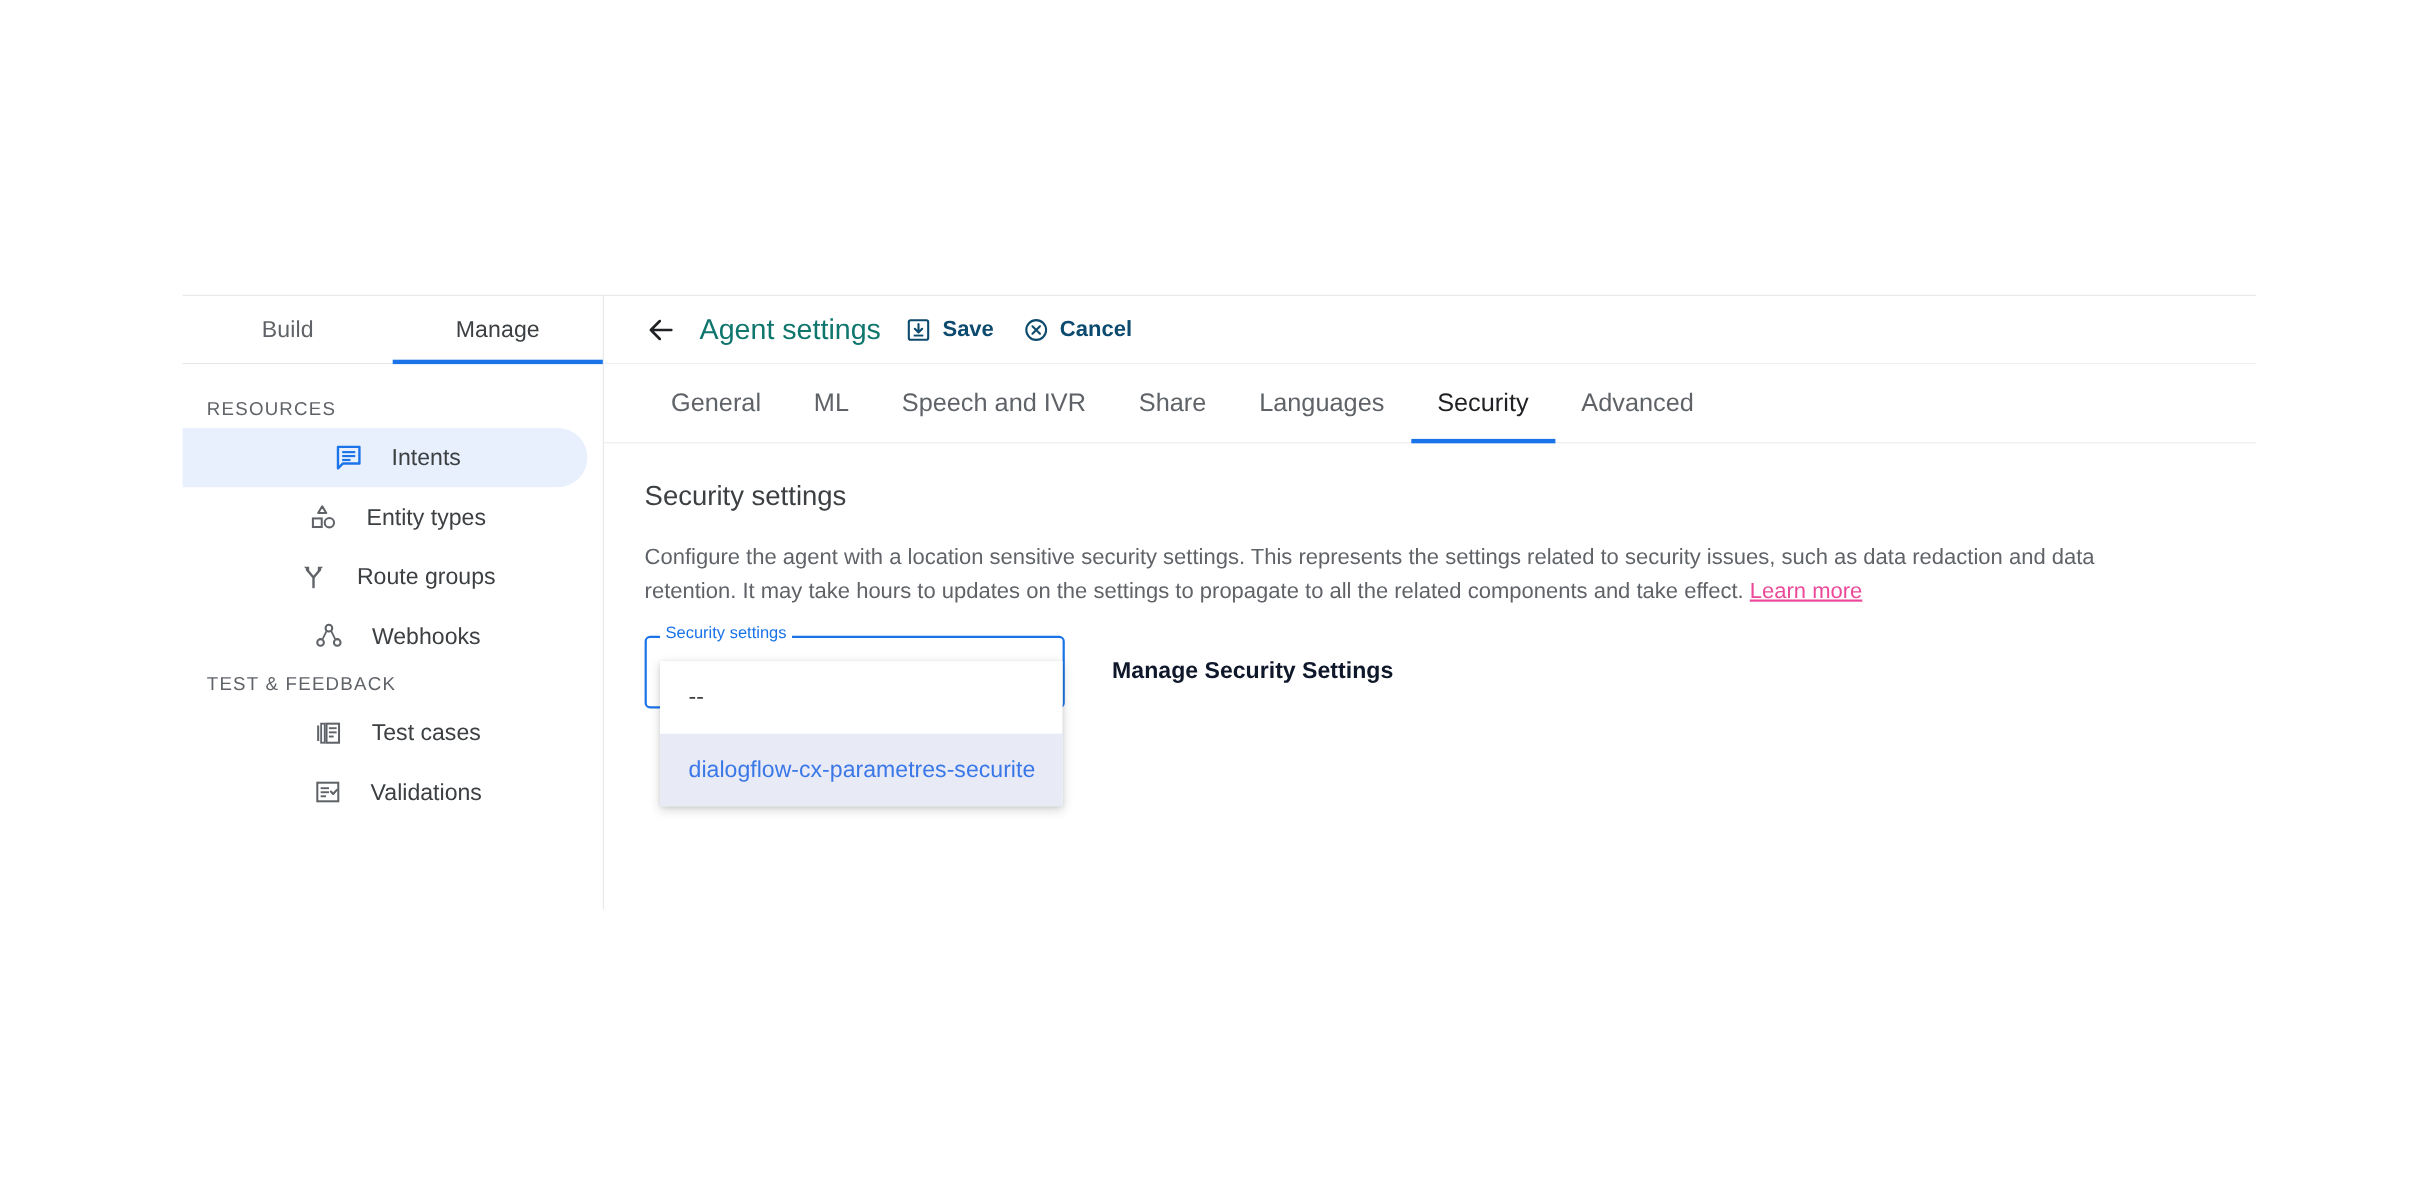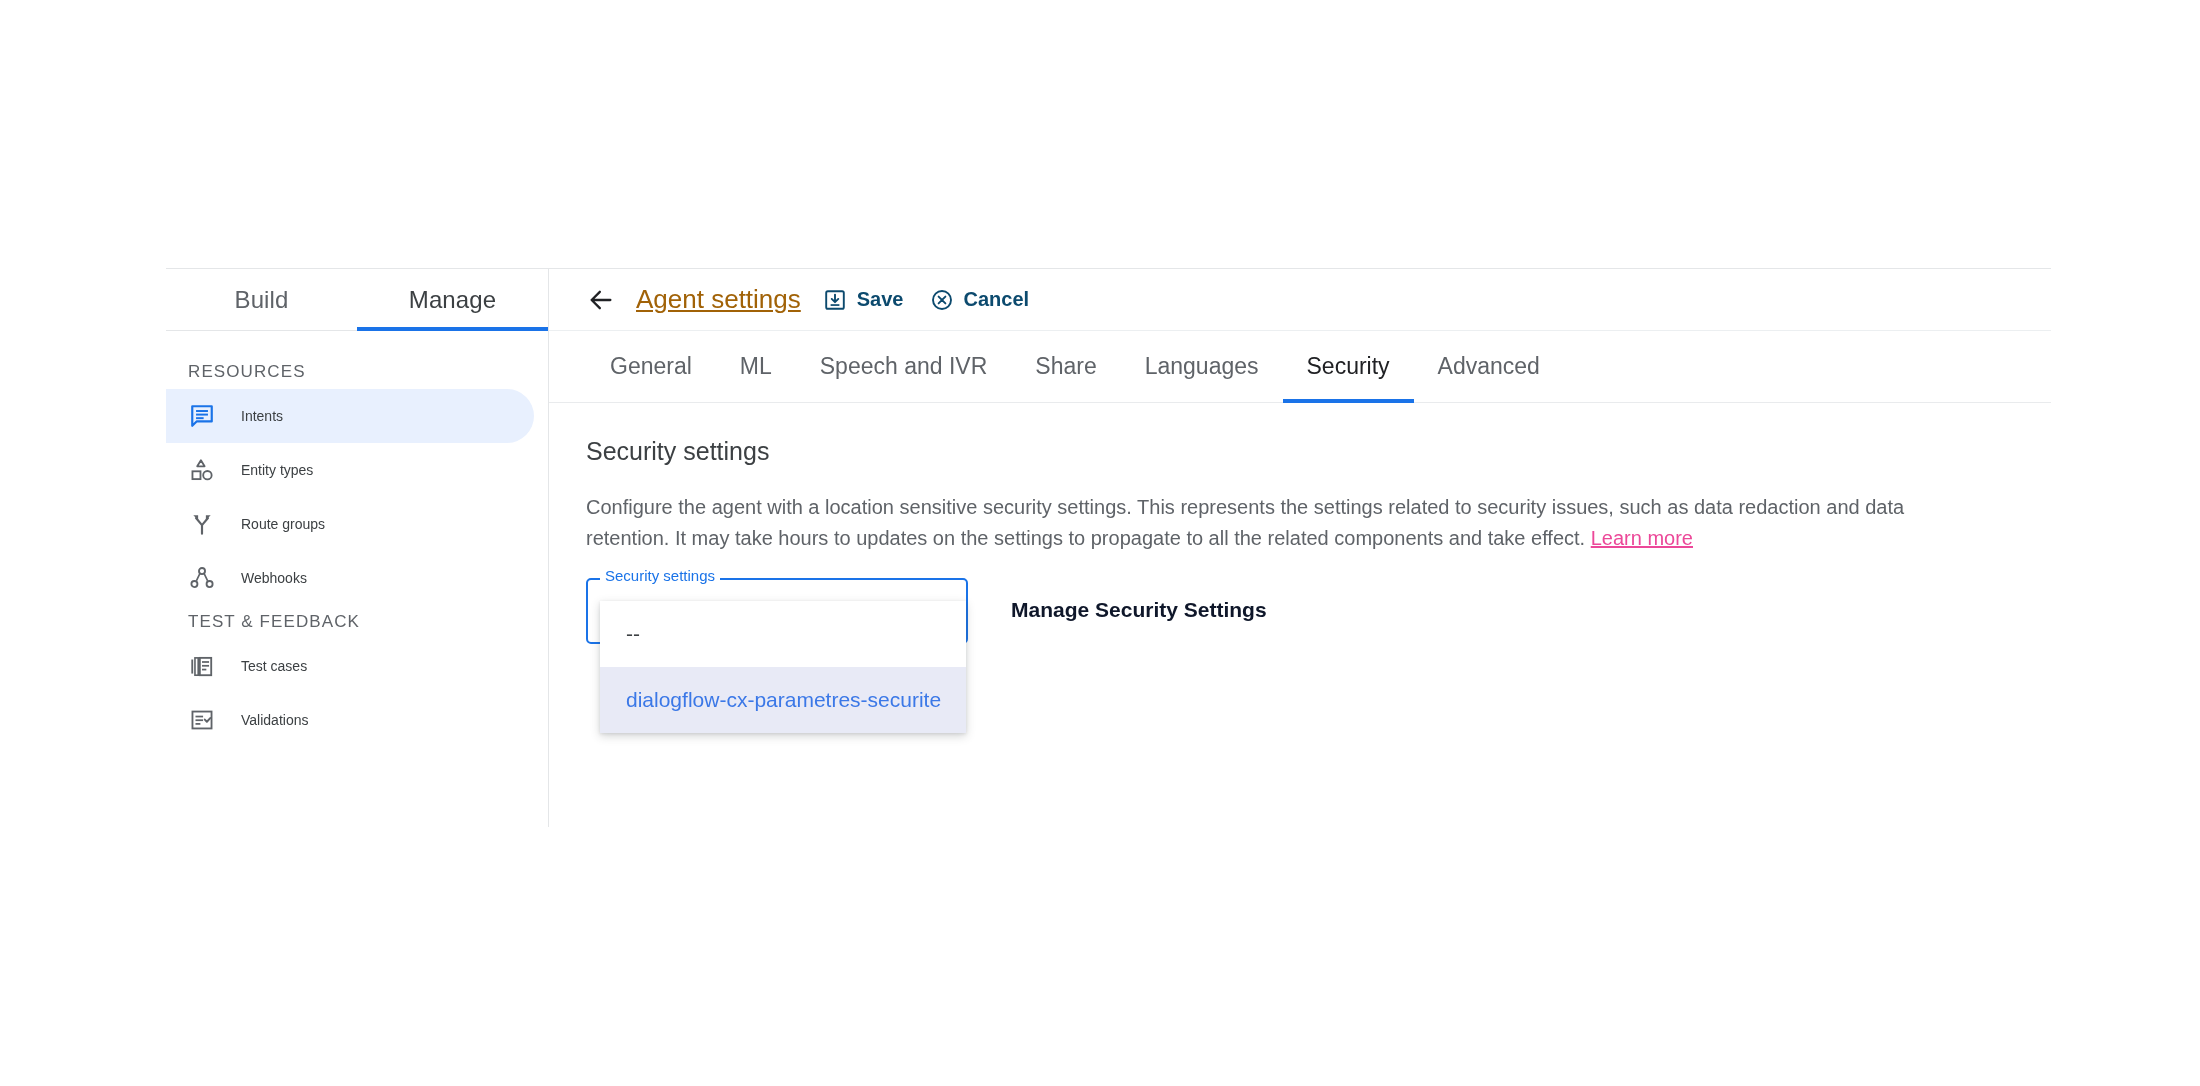--- a/index.html
+++ b/index.html
@@ -38,21 +38,21 @@
     display: flex;
     height: 62px;
     border-bottom: 1px solid #e4e6e8;
     box-sizing: border-box;
   }
   .mode-tab {
     flex: 1;
     display: flex;
     align-items: center;
     justify-content: center;
-    font-size: 24px;
+    font-size: 21px;
     color: #5f6368;
     cursor: pointer;
     position: relative;
     letter-spacing: .1px;
   }
   .mode-tab.active {
     color: #3c4043;
   }
   .mode-tab.active::after {
     content: "";
@@ -79,22 +79,23 @@
 
   .nav-item {
     height: 54px;
     display: flex;
     align-items: center;
     padding-left: 22px;
     margin-right: 14px;
     border-radius: 0 28px 28px 0;
     cursor: pointer;
     color: #3c4043;
-    font-size: 14px;
-    box-sizing: border-box;
+    font-size: 21px;
+    box-sizing: border-box;
+    justify-content: center;
   }
   .nav-item.selected {
     background: #e8f0fe;
   }
   .nav-item .nav-icon {
     width: 28px;
     height: 28px;
     margin-right: 25px;
     flex: none;
     display: flex;
@@ -126,24 +127,23 @@
   }
   .back-arrow {
     width: 30px; height: 30px;
     margin-right: 20px;
     color: #202124;
     cursor: pointer;
     display: flex; align-items: center; justify-content: center;
   }
   .settings-title {
     font-size: 26px;
-    color: #a16207;
+    color: #0f766e;
     margin-right: 22px;
     white-space: nowrap;
-    text-decoration: underline;
   }
   .action-btn {
     display: flex;
     align-items: center;
     color: #0c4a6e;
     font-size: 20px;
     font-weight: 700;
     cursor: pointer;
     margin-right: 26px;
     white-space: nowrap;

